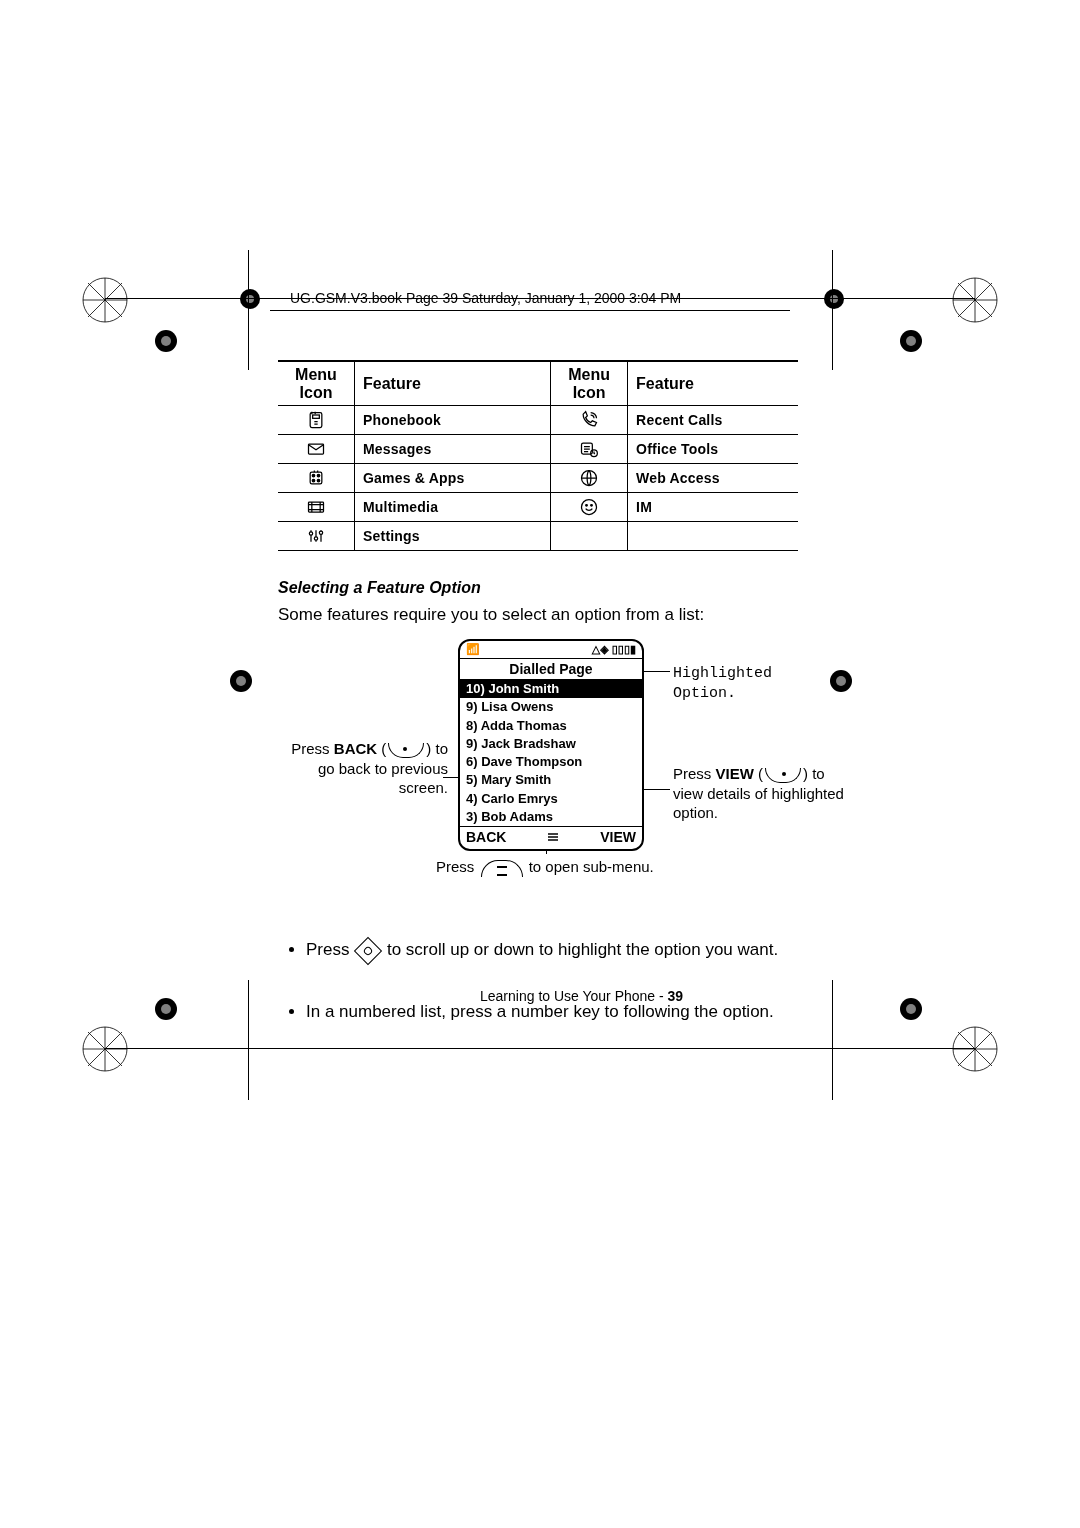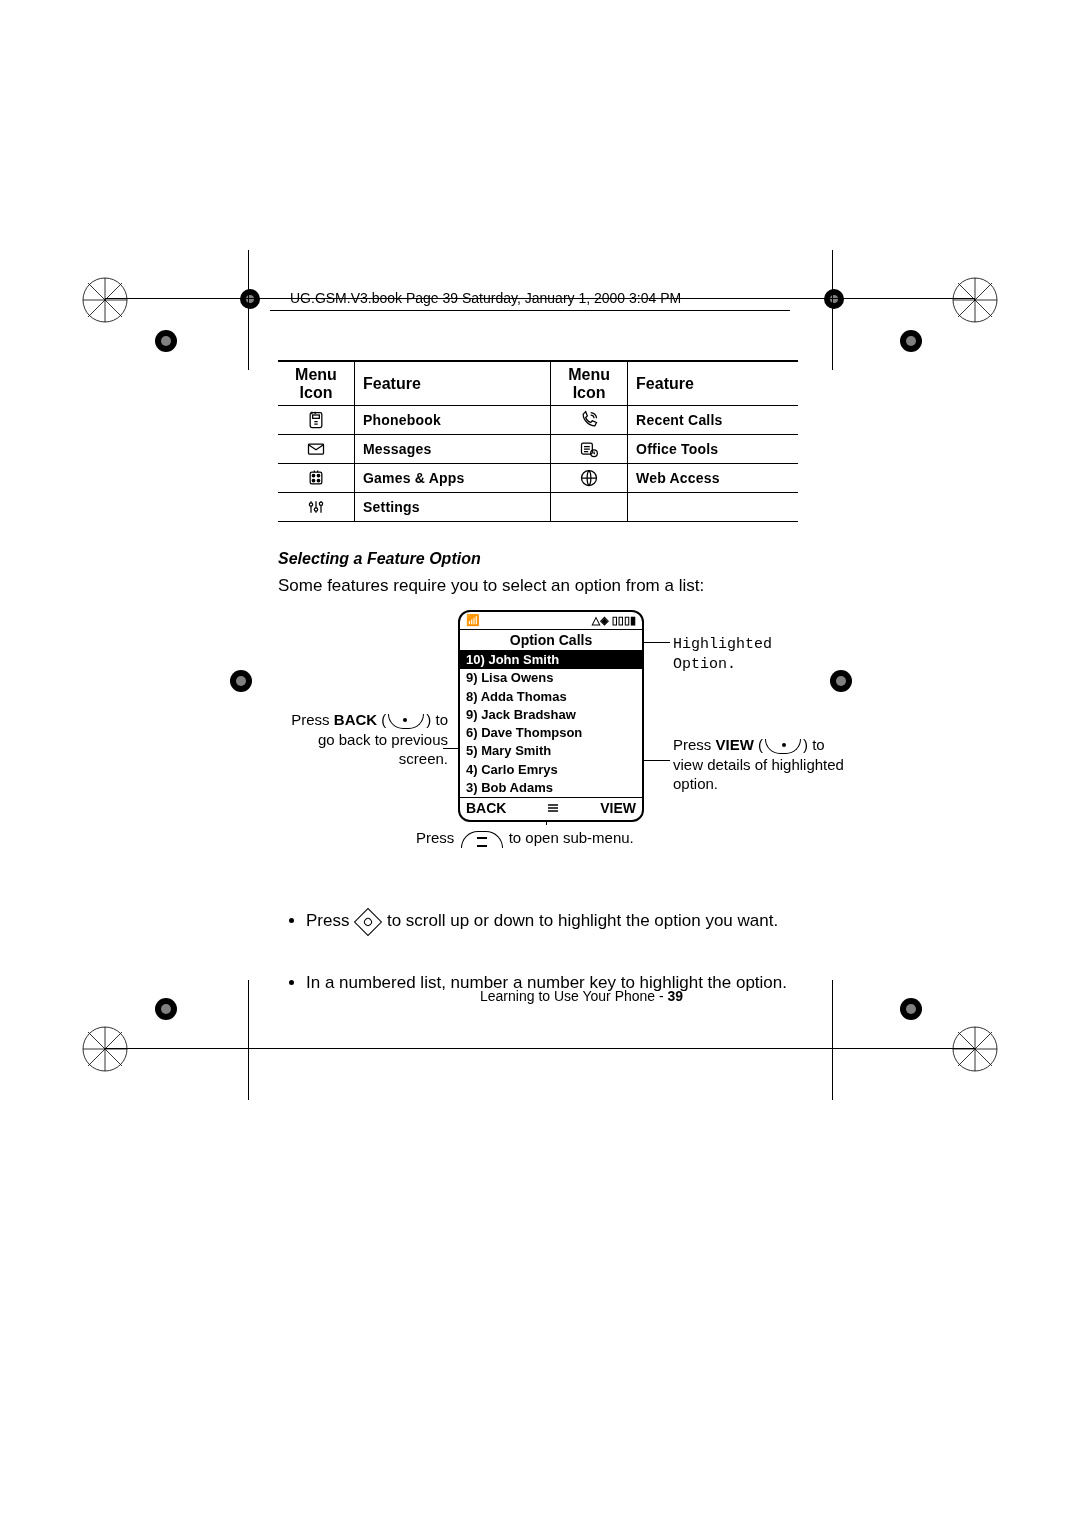--- a/index.html
+++ b/index.html
@@ -188,21 +188,21 @@
     top: 100px;
   }
   .callout.right-top {
     left: 395px; top: 25px; font-family: Liberation Mono, monospace;
   }
   .callout.right-bot {
     left: 395px; top: 125px;
     width: 175px;
   }
   .callout.bottom {
-    left: 138px; top: 218px;
+    left: 158px; top: 218px;
     width: 280px;
     text-align: left;
   }
   .key-softkey {
     display: inline-block;
     width: 34px; height: 14px;
     border: 1px solid #000;
     border-top: none;
     border-radius: 0 0 17px 17px;
     position: relative;
@@ -418,20 +418,34 @@
                 </svg></span></td>
           <td class="vborder"><span class="feat-label">Games &amp; Apps</span></td>
           <td class="icon-cell vborder"><span><svg viewBox="0 0 24 24" fill="none" stroke="#000" stroke-width="1.5">
                   <circle cx="12" cy="12" r="9"></circle>
                   <path d="M3 12h18M12 3c3 3 3 15 0 18M12 3c-3 3-3 15 0 18"></path>
                 </svg></span></td>
           <td><span class="feat-label">Web Access</span></td>
         </tr>
         <tr>
           <td class="icon-cell vborder"><span><svg viewBox="0 0 24 24" fill="none" stroke="#000" stroke-width="1.5">
+                  <rect x="3" y="6" width="18" height="12" rx="1"></rect>
+                  <path d="M3 9h18M3 15h18M7 6v12M17 6v12"></path>
+                </svg></span></td>
+          <td class="vborder"><span class="feat-label">Multimedia</span></td>
+          <td class="icon-cell vborder"><span><svg viewBox="0 0 24 24" fill="none" stroke="#000" stroke-width="1.5">
+                  <circle cx="12" cy="12" r="9"></circle>
+                  <path d="M8 14c1 1.5 2.5 2 4 2s3-.5 4-2"></path>
+                  <circle cx="9" cy="10" r="1" fill="#000"></circle>
+                  <circle cx="15" cy="10" r="1" fill="#000"></circle>
+                </svg></span></td>
+          <td><span class="feat-label">IM</span></td>
+        </tr>
+        <tr>
+          <td class="icon-cell vborder"><span><svg viewBox="0 0 24 24" fill="none" stroke="#000" stroke-width="1.5">
                   <path d="M6 5v14M12 5v14M18 5v14"></path>
                   <circle cx="6" cy="9" r="2" fill="#fff"></circle>
                   <circle cx="12" cy="15" r="2" fill="#fff"></circle>
                   <circle cx="18" cy="8" r="2" fill="#fff"></circle>
                 </svg></span></td>
           <td class="vborder"><span class="feat-label">Settings</span></td>
           <td class="icon-cell vborder"></td>
           <td></td>
         </tr>
       </tbody>
@@ -446,21 +460,21 @@
       <div class="cl-line" style="left:362px;top:150px;width:30px;height:1px"></div>
       <div class="cl-line" style="left:362px;top:150px;width:1px;height:45px"></div>
       <div class="cl-line" style="left:165px;top:138px;width:15px;height:1px"></div>
       <div class="cl-line" style="left:268px;top:195px;width:1px;height:20px"></div>
 
       <div class="phone-screen">
         <div class="ps-status">
           <span>📶</span>
           <span>△◈ ▯▯▯▮</span>
         </div>
-        <div class="ps-title">Option Calls</div>
+        <div class="ps-title">Dialled Page</div>
         <div class="ps-list">
           <div class="ps-row hi">10) John Smith</div>
           <div class="ps-row">9)  Lisa Owens</div>
           <div class="ps-row">8)  Adda Thomas</div>
           <div class="ps-row">9)  Jack Bradshaw</div>
           <div class="ps-row">6)  Dave Thompson</div>
           <div class="ps-row">5)  Mary Smith</div>
           <div class="ps-row">4)  Carlo Emrys</div>
           <div class="ps-row">3)  Bob Adams</div>
         </div>
@@ -484,21 +498,21 @@
       </div>
       <div class="callout bottom">
         <span>Press </span><span class="key-menu"></span><span> to open sub-menu.</span>
       </div>
     </div>
 
     <ul class="bullets">
       <li>
         <span>Press </span><span class="key-nav"></span><span> to scroll up or down to highlight the option you want.</span>
       </li>
-      <li>In a numbered list, number a number key to highlight the option.</li>
+      <li>In a numbered list, press a number key to following the option.</li>
     </ul>
   </div>
 
   <div class="footer">
     <span>Learning to Use Your Phone - </span><span class="pg">39</span>
   </div>
 
 </div>
 
 </body></html>

